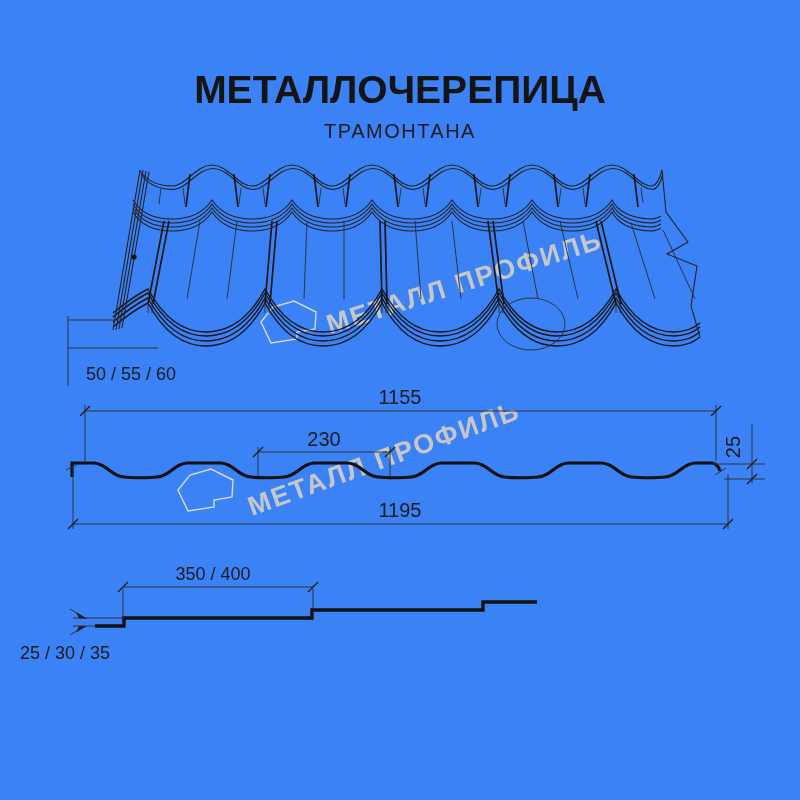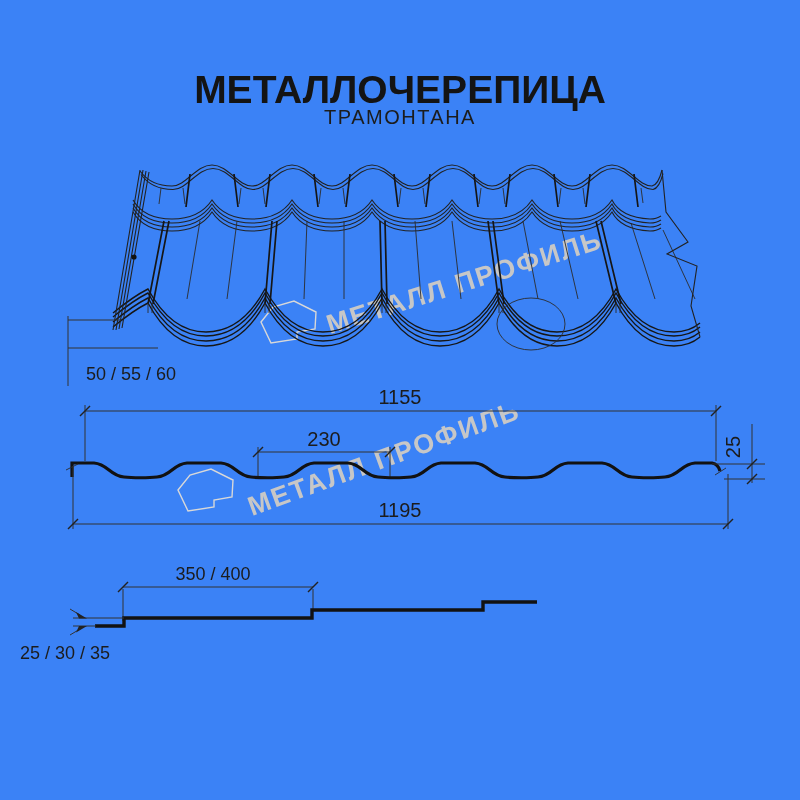--- a/index.html
+++ b/index.html
@@ -1,20 +1,20 @@
 <!DOCTYPE html>
 <html><head>
 <meta charset="utf-8">
 <style>
   html,body{margin:0;padding:0;background:#fff;}
   .page{position:relative;width:800px;height:800px;background:#3b82f6;overflow:hidden;
         font-family:"Liberation Sans",sans-serif;}
   .title{position:absolute;top:70px;left:0;width:800px;text-align:center;margin:0;
          font-weight:800;font-size:39px;letter-spacing:0;color:#141414;line-height:1.05;}
-  .subtitle{position:absolute;top:106px;left:0;width:800px;text-align:center;
+  .subtitle{position:absolute;top:120px;left:0;width:800px;text-align:center;
             font-weight:400;font-size:20px;letter-spacing:1.5px;color:#1c1c1c;}
   svg text{font-family:"Liberation Sans",sans-serif;fill:#1c1c1c;}
   .dim-text{font-size:20px;}
   .dim-text-sm{font-size:18px;}
   .wm-text{font-weight:700;font-size:27px;fill:#c7c7c7;letter-spacing:2px;}
   .thin{stroke:#2b2b2b;stroke-width:0.9;fill:none;}
   .med{stroke:#222;stroke-width:1.1;fill:none;}
   .rib{stroke:#161616;stroke-width:1.7;fill:none;}
   .edge{stroke:#161616;stroke-width:1.4;fill:none;}
   .dimline{stroke:#333;stroke-width:1;fill:none;}

